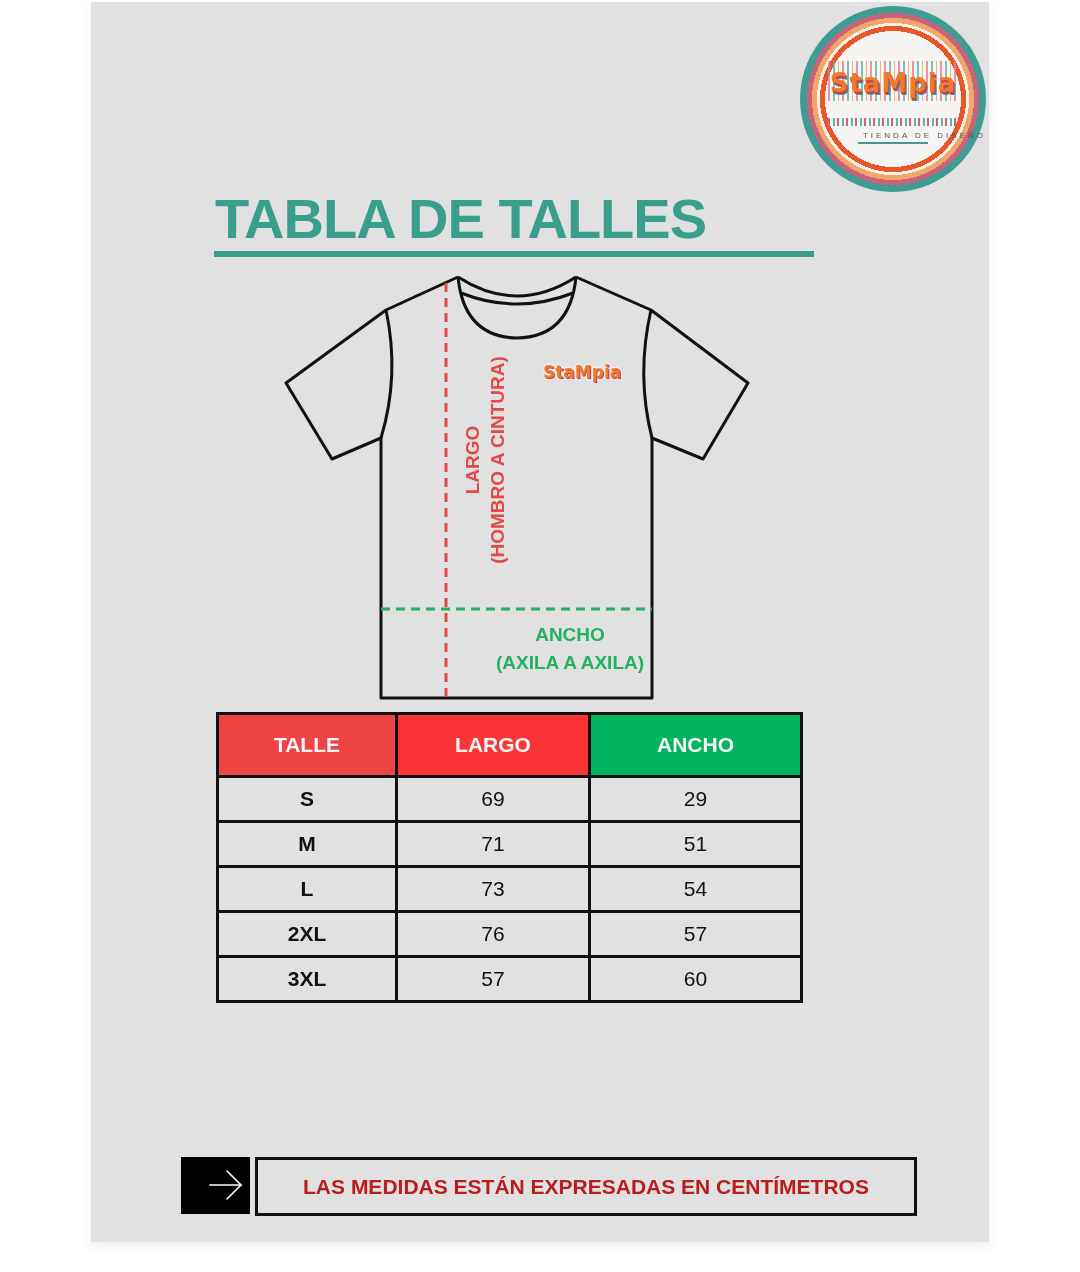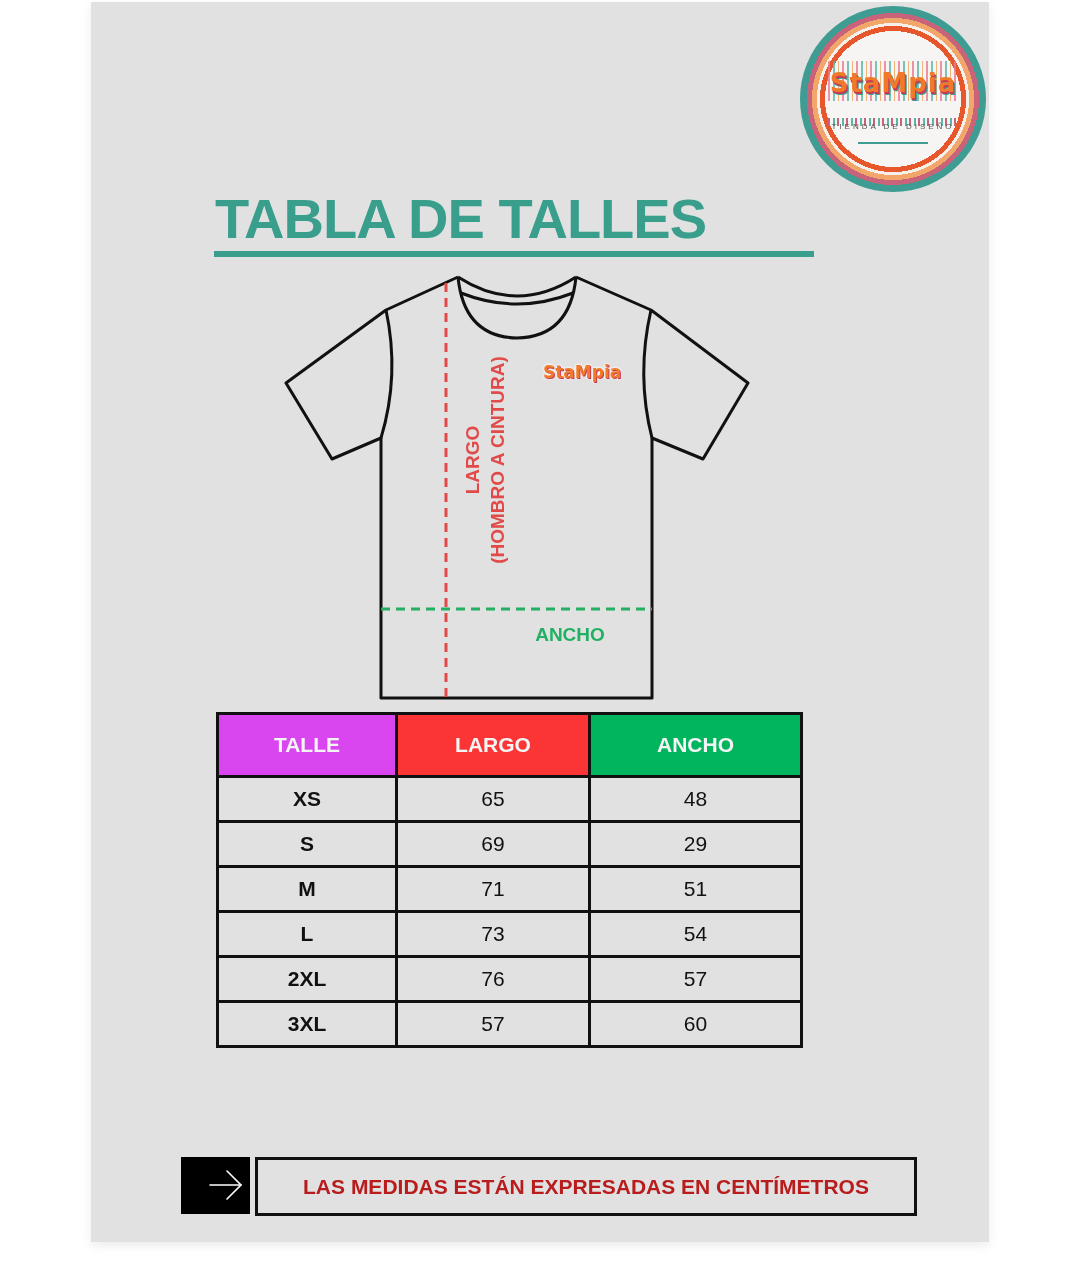--- a/index.html
+++ b/index.html
@@ -6,33 +6,33 @@
   body{width:1080px;height:1272px;background:#ffffff;position:relative;overflow:hidden;font-family:"Liberation Sans",sans-serif;}
   .paper{position:absolute;left:91px;top:2px;width:898px;height:1240px;background:#e1e1e1;box-shadow:0 4px 10px rgba(0,0,0,0.08);}
   .logo{position:absolute;left:800px;top:6px;width:186px;height:186px;border-radius:50%;
     background:radial-gradient(circle, #f7f5f3 0 68px, #e8562c 68px 73px, #f5f0ea 73px 76px, #f2a66a 76px 81px, #c9637a 81px 86px, #3e9c92 86px 93px);}
   .logo-bars{position:absolute;left:28px;top:55px;width:130px;height:40px;
     background:repeating-linear-gradient(90deg,#e87a95 0 2px,transparent 2px 5px,#59b6a8 5px 7px,transparent 7px 10px,#f0a35a 10px 11px,transparent 11px 14px);opacity:0.8;}
   .logo-word{position:absolute;left:0;top:62px;width:186px;text-align:center;font-family:"DejaVu Sans",sans-serif;font-weight:bold;font-size:26px;
     color:#f07a2a;text-shadow:1px 2px 0 #c93a55, 2px 3px 0 #3e9c92;letter-spacing:1px;}
   .logo-bars2{position:absolute;left:28px;top:112px;width:130px;height:8px;
     background:repeating-linear-gradient(90deg,#c9637a 0 2px,transparent 2px 5px,#59b6a8 5px 7px,transparent 7px 9px);}
-  .logo-sub{position:absolute;left:0;top:116px;width:186px;text-align:center;font-size:8px;letter-spacing:3px;color:#555;}
+  .logo-sub{position:absolute;left:0;top:125px;width:186px;text-align:right;font-size:8px;letter-spacing:3px;color:#555;}
   .logo-line{position:absolute;left:58px;top:136px;width:70px;height:2px;background:#3e9c92;}
   .title{position:absolute;left:215px;top:180px;width:600px;font-size:56px;font-weight:bold;color:#3a9e8d;letter-spacing:-1px;line-height:78px;}
   .title-underline{position:absolute;left:214px;top:251px;width:600px;height:6px;background:#3a9e8d;}
   .shirt{position:absolute;left:280px;top:265px;}
   .largo-label{position:absolute;left:460px;top:575px;transform-origin:0 0;transform:rotate(-90deg);color:#e24a4a;font-weight:bold;font-size:19px;line-height:25px;text-align:center;width:230px;}
   .shirt-logo{position:absolute;left:543px;top:362px;font-family:"DejaVu Sans",sans-serif;font-weight:bold;font-size:17px;color:#f07a2a;
     text-shadow:1px 1px 0 #c93a55,0 0 3px #fff,0 0 3px #fff;}
   .ancho-label{position:absolute;left:470px;top:621px;width:200px;text-align:center;color:#22b063;font-weight:bold;font-size:19px;line-height:28px;}
   table.sizes{position:absolute;left:216px;top:712px;width:587px;border-collapse:collapse;}
   table.sizes th,table.sizes td{border:3px solid #111;text-align:center;padding:0;}
   table.sizes th{height:60px;font-size:21px;font-weight:bold;color:#f4f4f4;}
-  th.c-talle{background:#d946ef;width:176px;}
+  th.c-talle{background:#ef4444;width:176px;}
   th.c-largo{background:#fb3535;width:190px;}
   th.c-ancho{background:#00b55e;}
   table.sizes td{height:42px;font-size:21px;color:#111;}
   table.sizes td.size{font-weight:bold;}
   .arrow-box{position:absolute;left:181px;top:1157px;width:69px;height:57px;background:#000;}
   .note{position:absolute;left:255px;top:1157px;width:656px;height:53px;border:3px solid #111;display:flex;align-items:center;justify-content:center;font-weight:bold;font-size:21px;color:#b91c1c;}
 </style>
 </head>
 <body>
 
@@ -68,36 +68,32 @@
 
 <div class="largo-label">
   <div>LARGO</div>
   <div>(HOMBRO A CINTURA)</div>
 </div>
 
 <div class="shirt-logo">StaMpia</div>
 
 <div class="ancho-label">
   <div>ANCHO</div>
+  <div>(AXILA A AXILA)</div>
 </div>
 
 <table class="sizes">
   <thead>
     <tr>
       <th class="c-talle">TALLE</th>
       <th class="c-largo">LARGO</th>
       <th class="c-ancho">ANCHO</th>
     </tr>
   </thead>
   <tbody>
-    <tr>
-      <td class="size">XS</td>
-      <td>65</td>
-      <td>48</td>
-    </tr>
     <tr>
       <td class="size">S</td>
       <td>69</td>
       <td>29</td>
     </tr>
     <tr>
       <td class="size">M</td>
       <td>71</td>
       <td>51</td>
     </tr>

